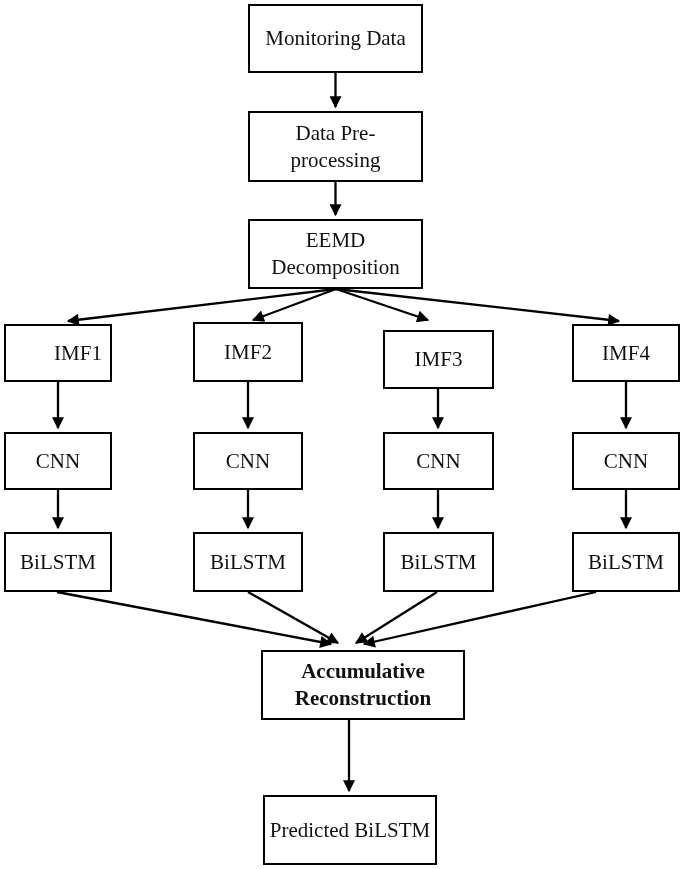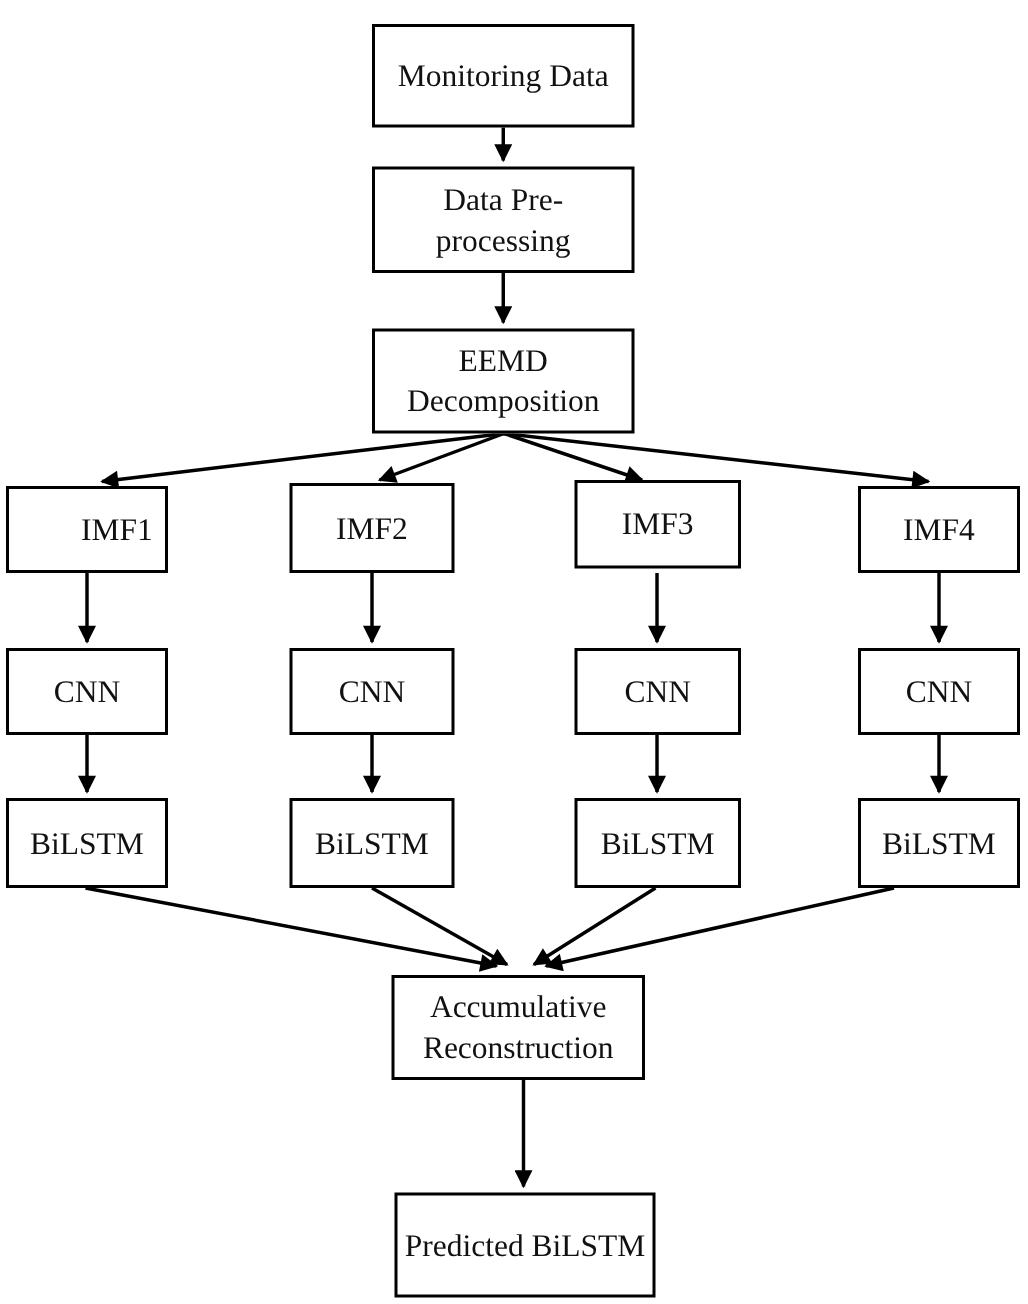--- a/index.html
+++ b/index.html
@@ -59,42 +59,42 @@
     <line class="arrow-line" x1="626" y1="490" x2="626" y2="528" marker-end="url(#ah)"></line>
 
     <line class="arrow-line" x1="57" y1="592" x2="331" y2="644" marker-end="url(#ah)"></line>
     <line class="arrow-line" x1="248" y1="592" x2="338" y2="643" marker-end="url(#ah)"></line>
     <line class="arrow-line" x1="437" y1="592" x2="356" y2="643" marker-end="url(#ah)"></line>
     <line class="arrow-line" x1="596" y1="592" x2="364" y2="644" marker-end="url(#ah)"></line>
 
     <line class="arrow-line" x1="349" y1="720" x2="349" y2="791" marker-end="url(#ah)"></line>
   </svg>
 
-  <div class="node" style="left:248px;top:16px;width:175px;height:69px;text-align:center;">Monitoring Data</div>
+  <div class="node" style="left:248px;top:4px;width:175px;height:69px;text-align:center;">Monitoring Data</div>
 
   <div class="node" style="left:248px;top:219px;width:175px;height:70px;">EEMD
 Decomposition</div>
 
   <div class="node" style="left:248px;top:111px;width:175px;height:71px;">Data Pre-
 processing</div>
 
   <div class="node" style="left:4px;top:324px;width:108px;height:58px;padding-left:40px;">IMF1</div>
   <div class="node" style="left:4px;top:432px;width:108px;height:58px;">CNN</div>
   <div class="node" style="left:4px;top:532px;width:108px;height:60px;">BiLSTM</div>
 
   <div class="node" style="left:193px;top:322px;width:110px;height:60px;">IMF2</div>
   <div class="node" style="left:193px;top:432px;width:110px;height:58px;">CNN</div>
   <div class="node" style="left:193px;top:532px;width:110px;height:60px;">BiLSTM</div>
 
-  <div class="node" style="left:383px;top:320px;width:111px;height:59px;">IMF3</div>
+  <div class="node" style="left:383px;top:330px;width:111px;height:59px;">IMF3</div>
   <div class="node" style="left:383px;top:432px;width:111px;height:58px;">CNN</div>
   <div class="node" style="left:383px;top:532px;width:111px;height:60px;">BiLSTM</div>
 
   <div class="node" style="left:572px;top:324px;width:108px;height:58px;">IMF4</div>
   <div class="node" style="left:572px;top:432px;width:108px;height:58px;">CNN</div>
   <div class="node" style="left:572px;top:532px;width:108px;height:60px;">BiLSTM</div>
 
-  <div class="node" style="left:261px;top:650px;width:169px;height:70px;">Accumulative
+  <div class="node" style="left:261px;top:650px;width:204px;height:70px;font-weight:bold;">Accumulative
 Reconstruction</div>
 
   <div class="node" style="left:263px;top:795px;width:174px;height:70px;">Predicted BiLSTM</div>
 
 </div>
 
 </body></html>

